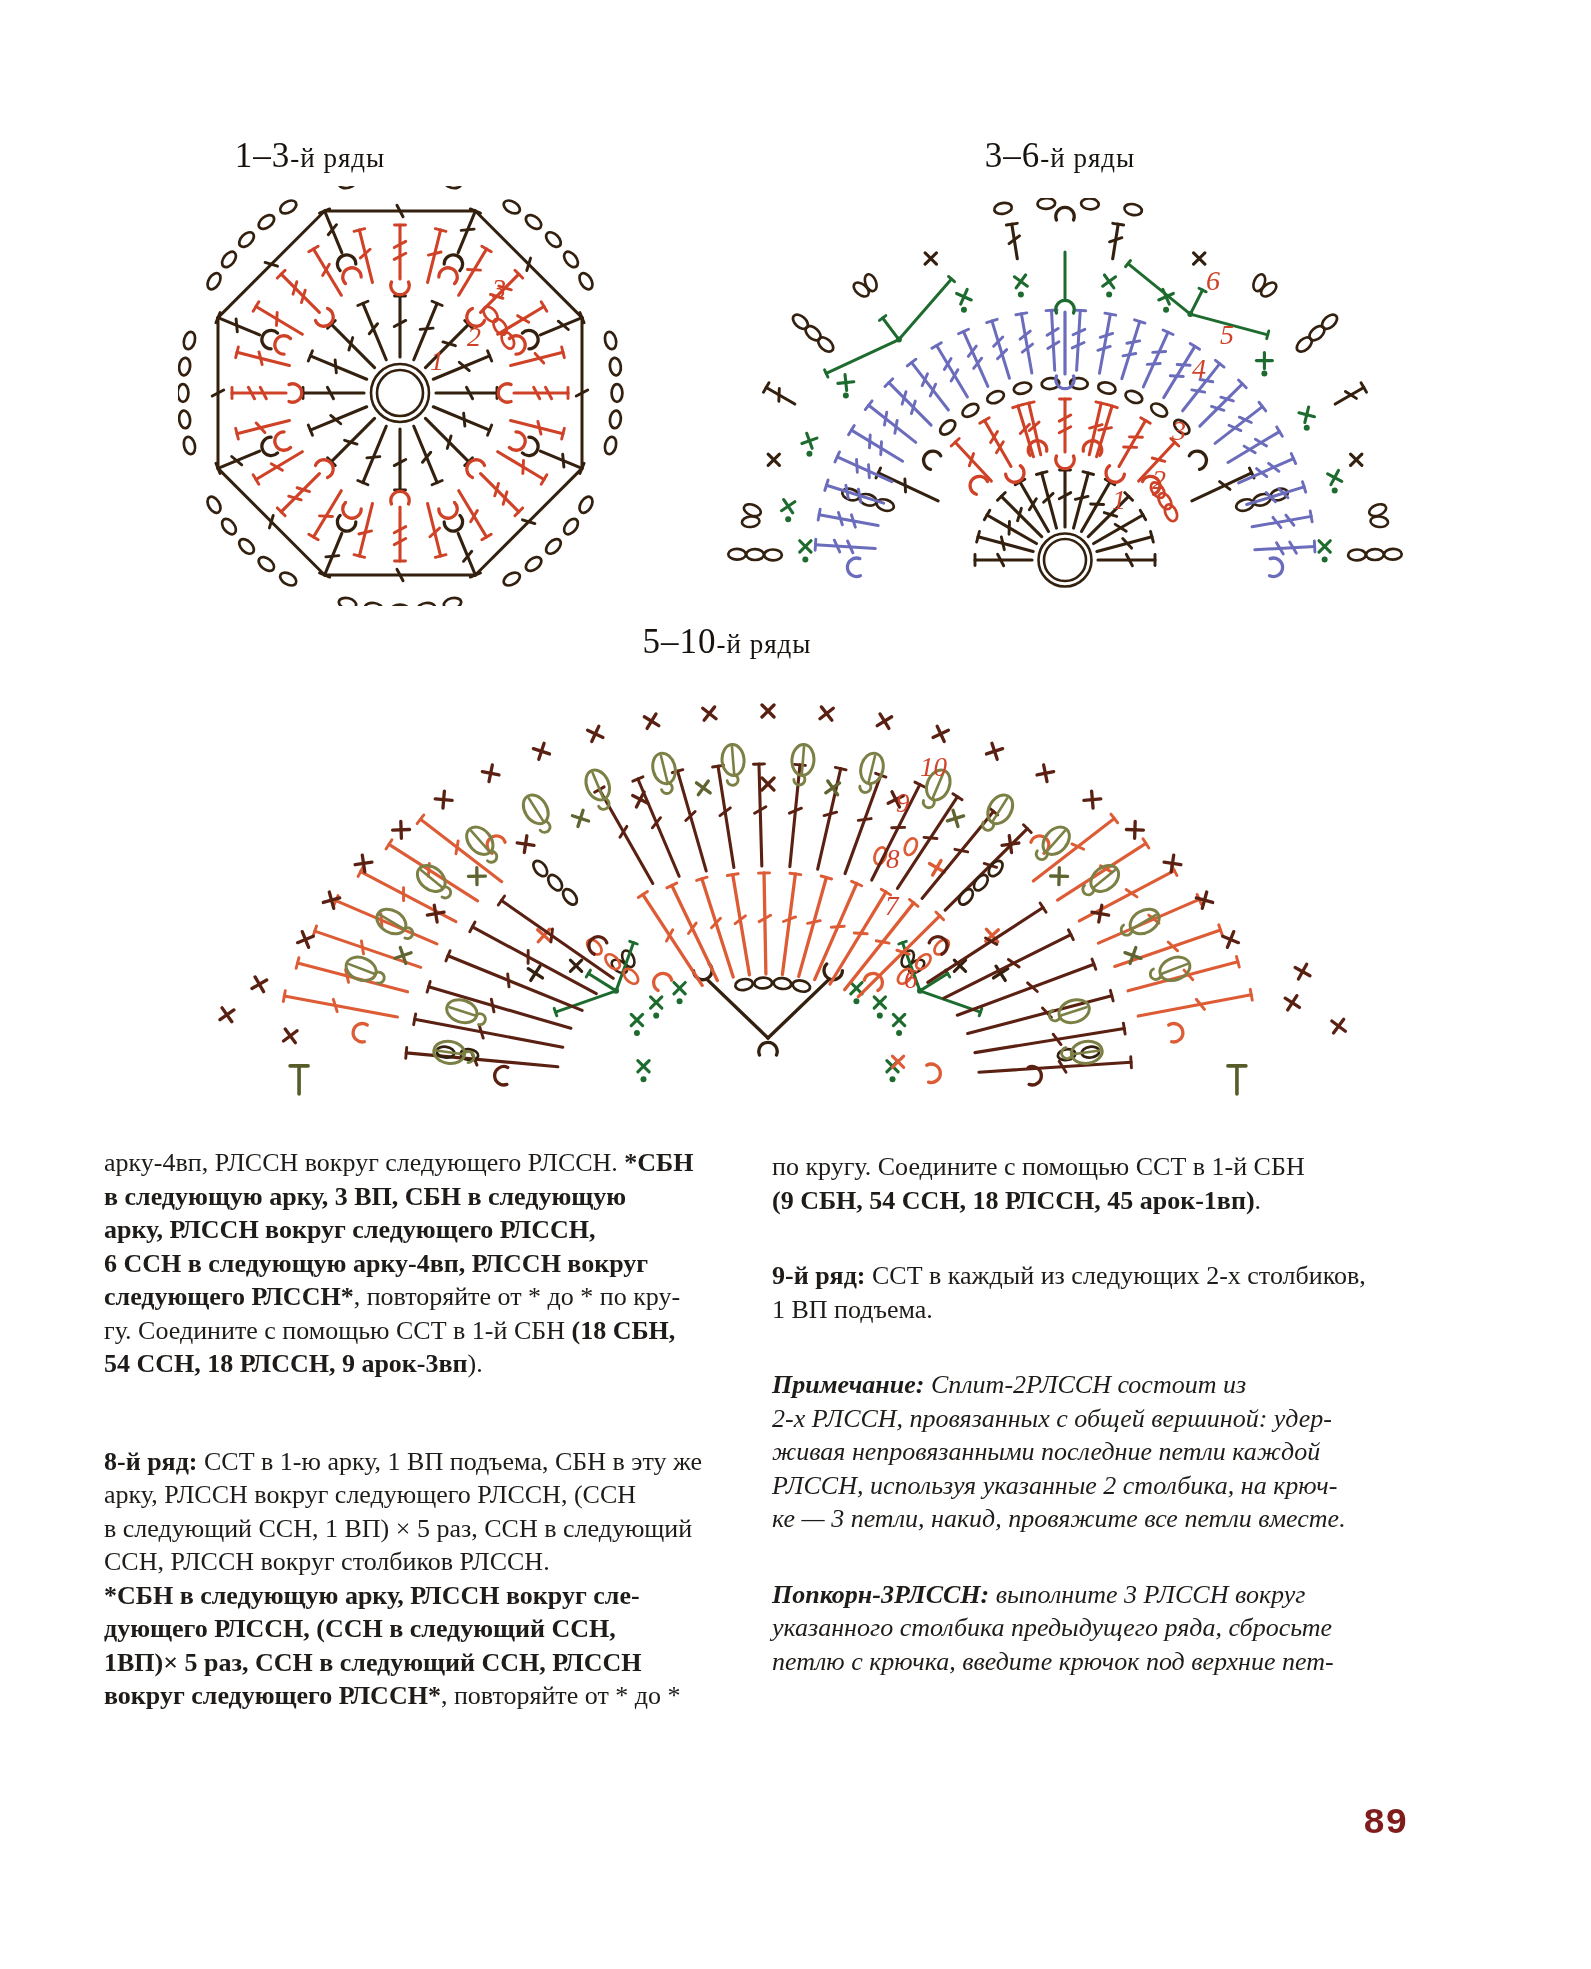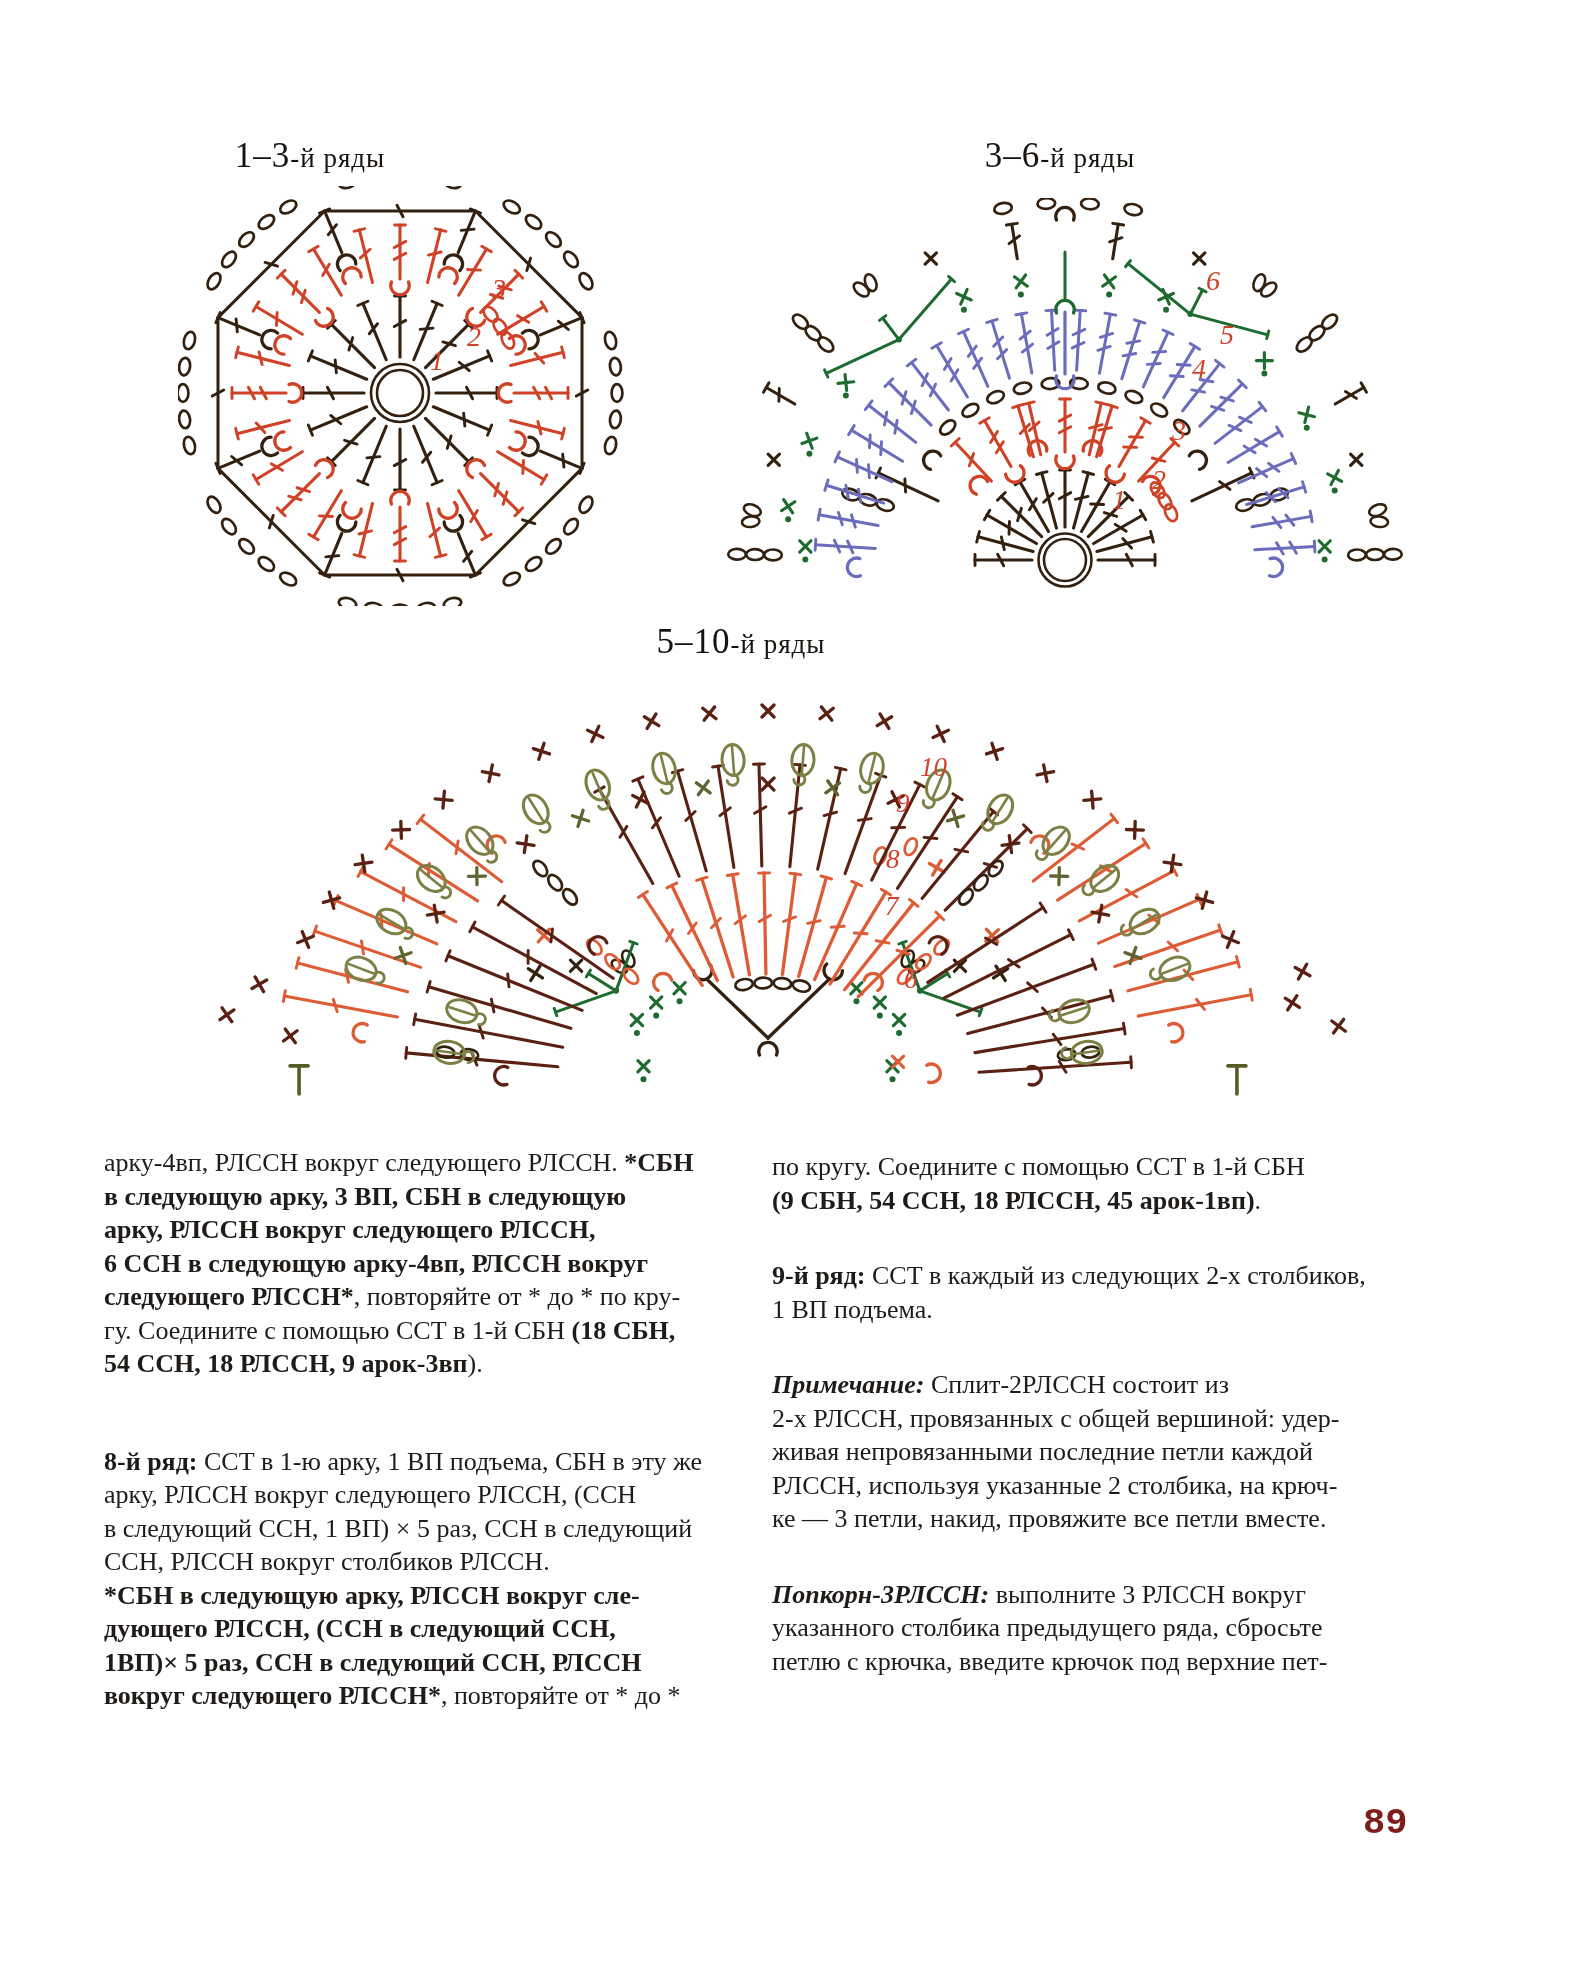--- a/index.html
+++ b/index.html
@@ -9,37 +9,37 @@
   .dtitle .num{font-size:35px;}
   .dtitle .rest{font-size:27px;margin-top:48px;}
   .dsvg{position:absolute;}
   .col{position:absolute;font-size:26px;line-height:33.5px;}
   .col .para{margin:0 0 0 0;}
   #colL .para{margin-bottom:64px;}
   #colR .para{margin-bottom:42px;}
   .tline{white-space:nowrap;}
   .n{font-weight:normal;font-style:normal;margin-top:30px;}
   .b{font-weight:bold;font-style:normal;}
-  .i{font-weight:normal;text-align:right;}
+  .i{font-style:italic;font-weight:normal;text-align:right;}
   .bi{font-style:italic;font-weight:bold;}
   .pagenum{position:absolute;left:1363px;top:1802px;font-family:Liberation Mono, monospace;
            font-weight:bold;font-size:37px;color:#7f1d1d;}
 </style>
 </head>
 <body>
 
 <div class="page">
 
   <div class="dtitle" style="left:145px;top:136px;width:330px">
     <span class="num">1–3</span><span class="rest">-й ряды</span>
   </div>
   <div class="dtitle" style="left:895px;top:136px;width:330px">
     <span class="num">3–6</span><span class="rest">-й ряды</span>
   </div>
-  <div class="dtitle" style="left:576px;top:622px;width:330px">
+  <div class="dtitle" style="left:562px;top:622px;width:330px">
     <span class="num">5–10</span><span class="rest">-й ряды</span>
   </div>
 
   <svg id="d1" class="dsvg" style="left:178px;top:186px" width="450" height="420" viewBox="0 0 450 420">
       <g>
         <circle cx="222" cy="207" r="23" fill="none" stroke="#33200f" stroke-width="2.6"></circle>
         <circle cx="222" cy="207" r="29" fill="none" stroke="#33200f" stroke-width="2.6"></circle>
         <g>
           <line x1="222" y1="171" x2="222" y2="110" stroke="#33200f" stroke-width="3.1" stroke-linecap="round"></line>
           <line x1="216.26084064641697" y1="140.5015651581083" x2="227.73915935358303" y2="134.39843484189169" stroke="#33200f" stroke-width="2.9" stroke-linecap="round"></line>

